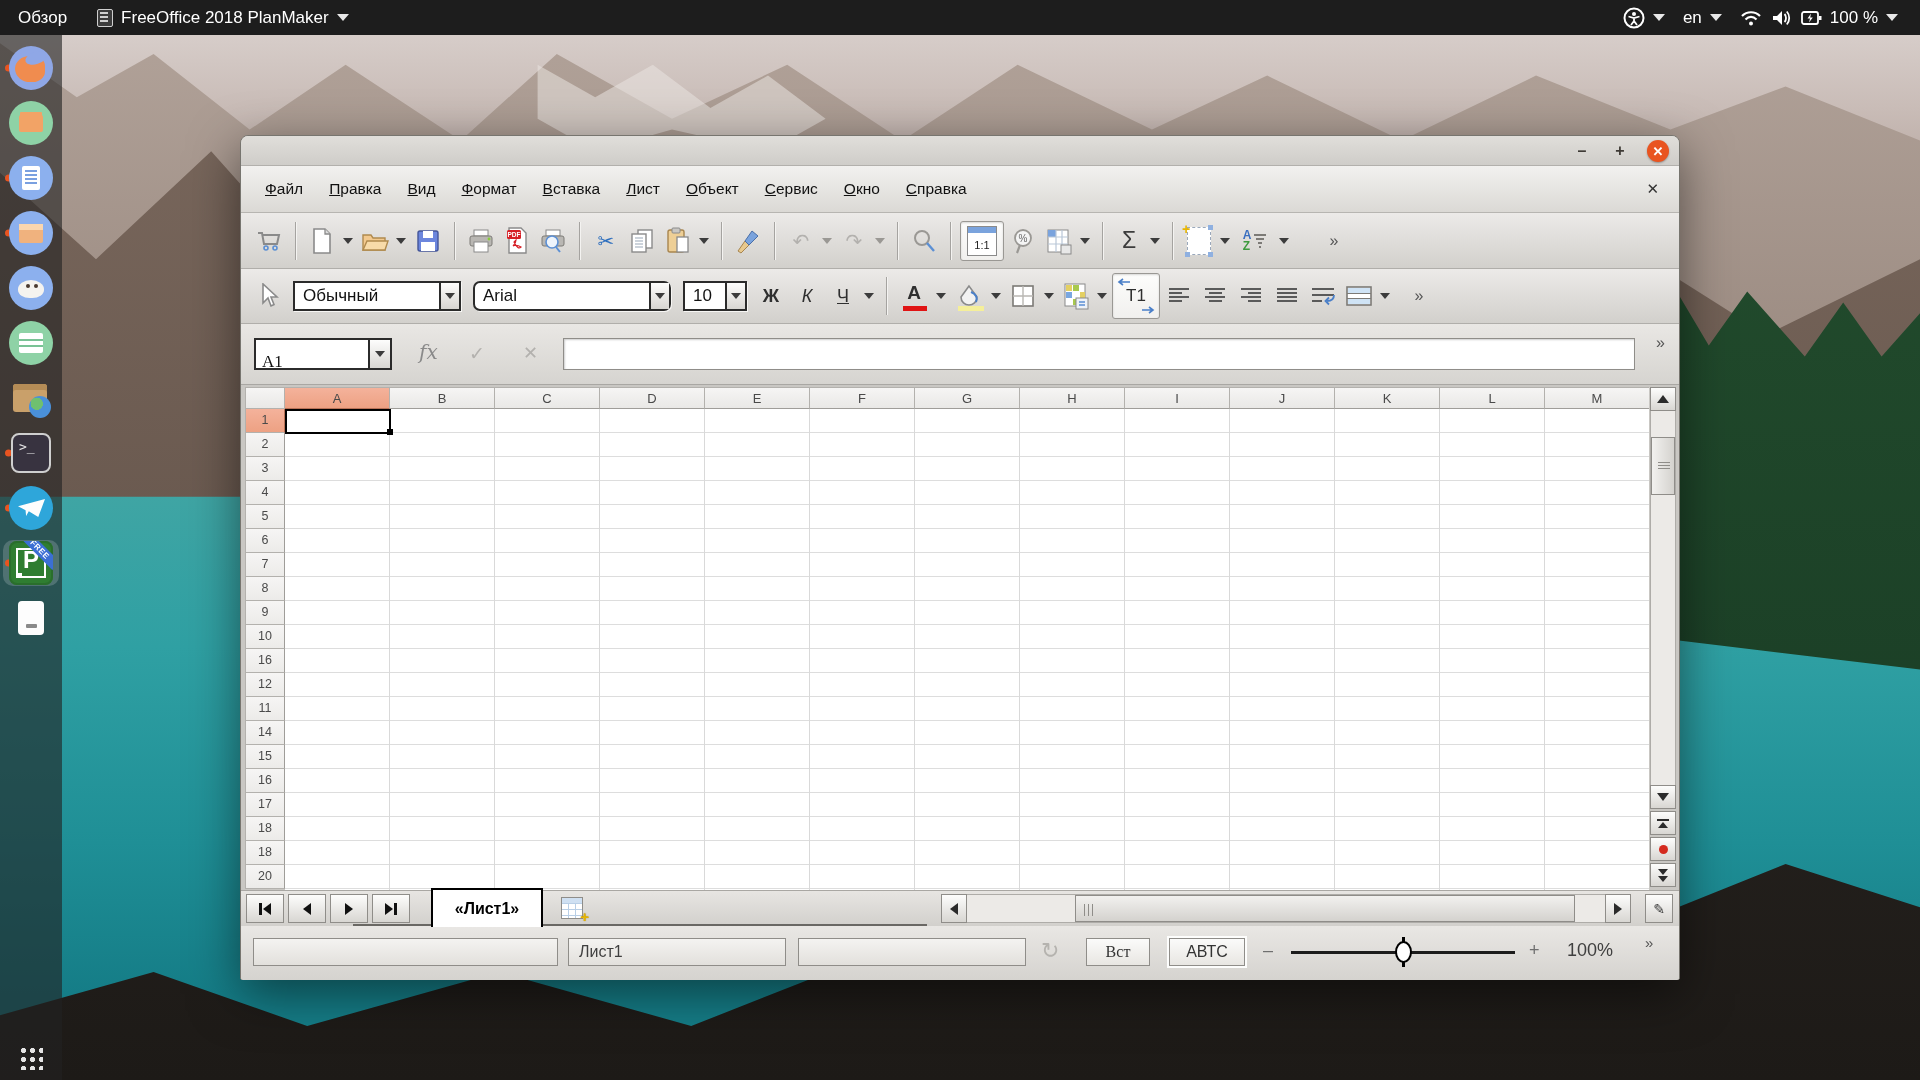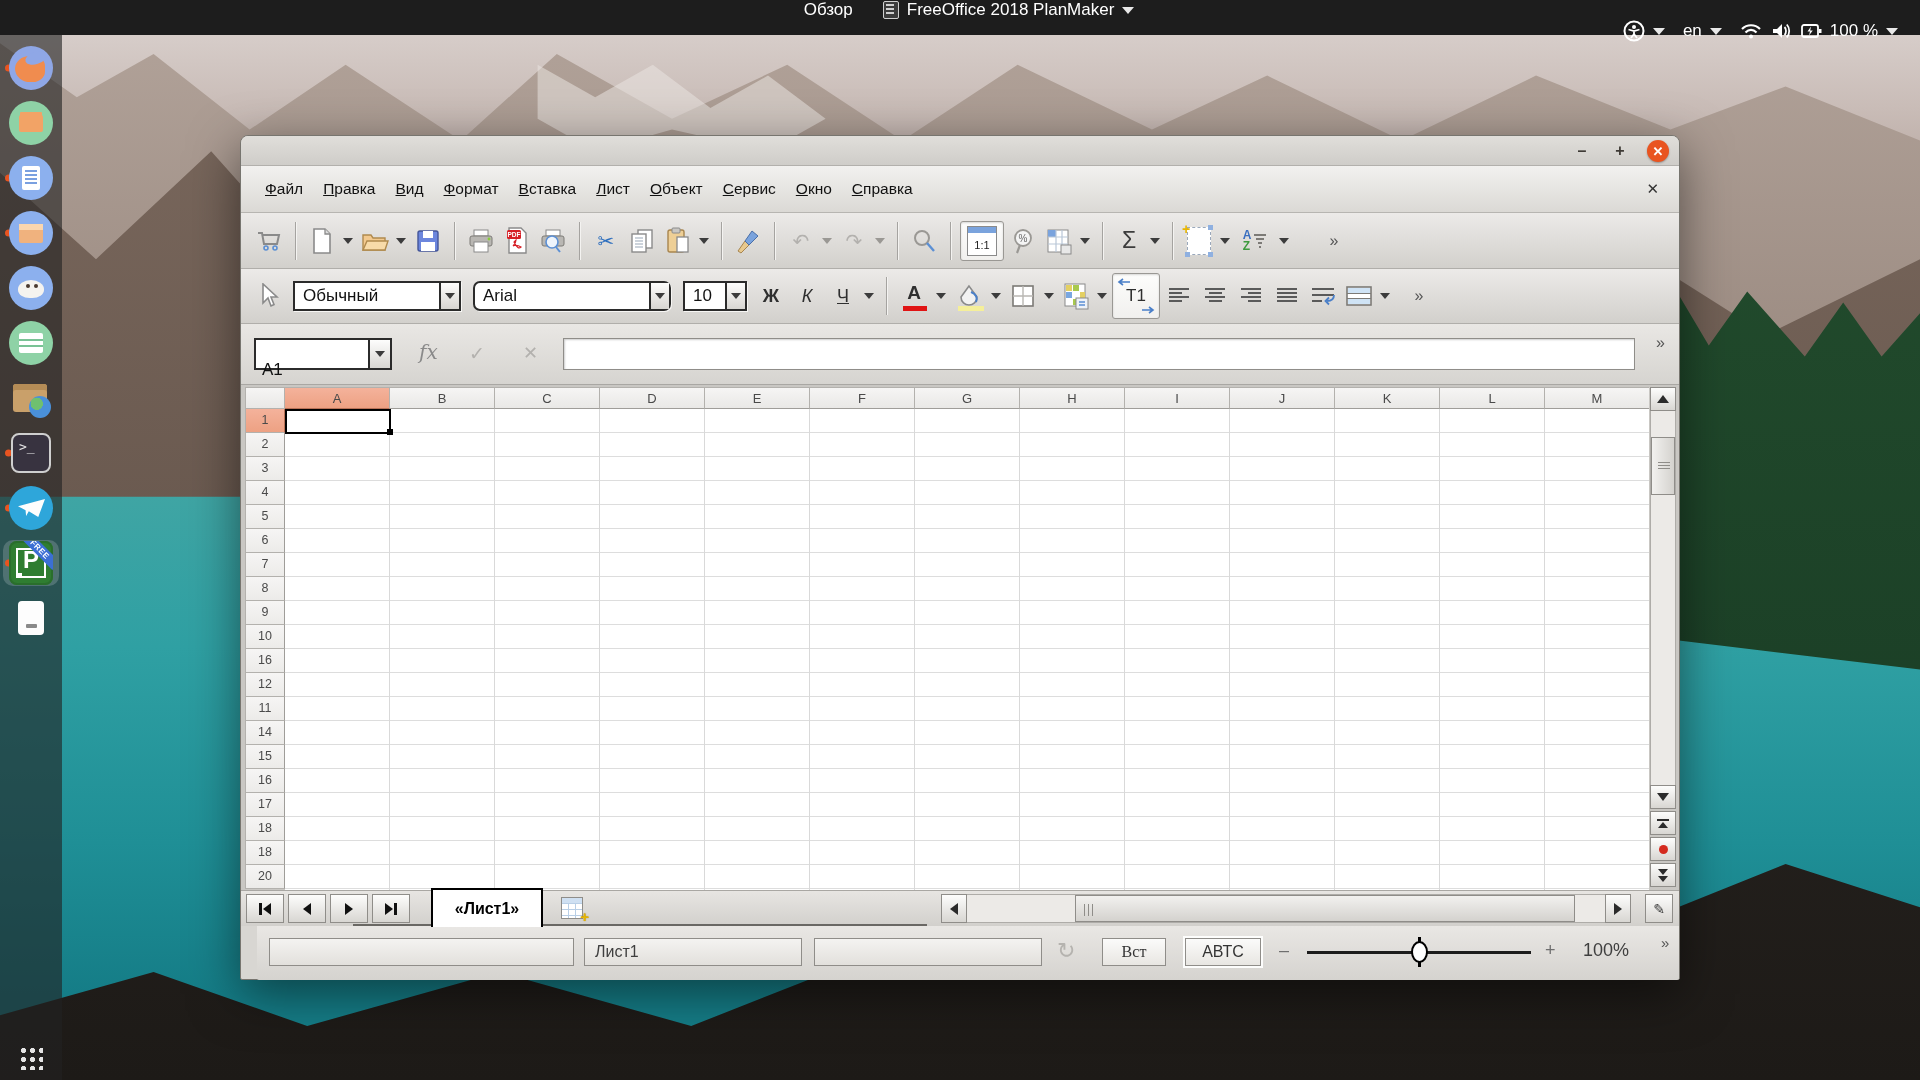--- a/index.html
+++ b/index.html
@@ -14,21 +14,21 @@
     clip-path:polygon(0 16%,5% 24%,11% 14%,17% 26%,23% 17%,30% 28%,37% 18%,44% 30%,52% 20%,60% 31%,68% 21%,76% 30%,84% 22%,92% 31%,100% 24%,100% 46%,0 46%); }
   .wp-snow { position:absolute; inset:0; background:#e9e4e0; opacity:.55;
     clip-path:polygon(28% 6%,31% 9%,34% 6%,37% 10%,40% 7%,43% 11%,40% 14%,35% 12%,31% 14%,28% 11%, 28% 6%); }
   .wp-trees { position:absolute; inset:0; background:linear-gradient(180deg,#24502f 0%,#173722 100%);
     clip-path:polygon(72% 34%,74% 28%,76% 33%,78% 26%,80% 32%,82% 27%,85% 33%,87% 26%,89% 32%,91% 27%,94% 33%,96% 28%,98% 33%,100% 29%,100% 62%,72% 56%); }
   .wp-rocks { position:absolute; inset:0; background:linear-gradient(180deg,#35302b 0%,#1d1a17 100%);
     clip-path:polygon(0 94%,8% 90%,16% 95%,26% 90%,36% 95%,46% 88%,52% 79%,58% 84%,64% 76%,71% 83%,78% 77%,86% 85%,93% 80%,100% 84%,100% 100%,0 100%); }
 
   
   .topbar { position:fixed; left:0; top:0; width:1920px; height:35px; background:#1d1d1d;
-    color:#fff; display:flex; align-items:center; font-size:17px; z-index:50;flex-direction:column; }
+    color:#fff; display:flex; align-items:center; font-size:17px; z-index:50; }
   .tb-left { display:flex; align-items:center; gap:26px; padding-left:14px; }
   .tb-activities { padding:0 4px; }
   .tb-app { display:flex; align-items:center; gap:8px; }
   .tb-appicon { width:16px; height:18px; border:1.5px solid #cfcfcf; border-radius:2px; background:#3c3c3c;
     position:relative; }
   .tb-appicon::after { content:''; position:absolute; left:2px; top:2px; width:8px; height:2px; background:#cfcfcf;
     box-shadow:0 4px 0 #cfcfcf, 0 8px 0 #cfcfcf; }
   .caret-down { width:0; height:0; border-left:6px solid transparent; border-right:6px solid transparent;
     border-top:7px solid #e8e8e8; display:inline-block; }
   .tb-clock { position:absolute; left:0; right:0; text-align:center; pointer-events:none; }
@@ -144,21 +144,21 @@
 
   .fmt-letter { font-size:18px; color:#2f2f2f; }
   .colorbar { position:absolute; left:7px; bottom:5px; height:5px; }
 
   
   .formulabar { position:absolute; left:0; top:188px; right:0; height:61px;
     background:linear-gradient(#e9e7e4,#d6d4d0); border-bottom:1px solid #a9a7a3;
     display:flex; align-items:center; }
   .namebox { position:absolute; left:13px; top:14px; width:138px; height:32px; background:#fff;
     border:2px solid #2b2b2b; display:flex; }
-  .namebox-val { flex:1; font-size:17px; padding:20px 6px; color:#111; }
+  .namebox-val { flex:1; font-size:17px; padding:12px 6px; color:#111;font-family:Liberation Serif, serif; }
   .namebox-btn { width:22px; background:linear-gradient(#fdfdfc,#d8d6d2); border-left:2px solid #2b2b2b;
     display:flex; align-items:center; justify-content:center; }
   .fx { position:absolute; left:178px; top:16px; font-family:"DejaVu Serif", serif; font-style:italic;
     font-size:20px; color:#8a8a8a; }
   .fb-check { position:absolute; left:228px; top:18px; font-size:19px; color:#b3b1ae; }
   .fb-cross { position:absolute; left:282px; top:18px; font-size:18px; color:#b3b1ae; }
   .fb-input { position:absolute; left:322px; top:14px; width:1072px; height:32px; background:#fff;
     border:1px solid #8f8d89; box-shadow:inset 1px 1px 2px rgba(0,0,0,.2); font-size:16px; padding:5px; }
   .fb-more { position:absolute; right:14px; top:10px; font-size:16px; color:#555; }
 
@@ -226,21 +226,21 @@
   .tri-right { width:0; height:0; border-top:6px solid transparent; border-bottom:6px solid transparent; border-left:8px solid #2b2b2b; }
   .htrack { flex:1; background:#eceae7; border:1px solid #aeaca8; border-left:none; border-right:none; position:relative; }
   .hthumb { position:absolute; top:0; bottom:0; left:108px; width:500px; background:linear-gradient(#f2f1ef,#d4d2ce);
     border:1px solid #8f8d89; }
   .hthumb::after { content:''; position:absolute; left:8px; top:8px; width:1px; height:12px; background:#8f8d89;
     box-shadow:4px 0 0 #8f8d89, 8px 0 0 #8f8d89; }
   .diagbtn { position:absolute; right:6px; top:3px; width:28px; height:29px; background:linear-gradient(#fdfdfc,#d8d6d2);
     border:1px solid #8f8d89; display:flex; align-items:center; justify-content:center; font-size:14px; color:#333; }
 
   
-  .statusbar { position:absolute; left:16px; top:790px; right:0; height:54px; background:linear-gradient(#e9e7e4,#d5d3cf); border-radius:0 0 2px 2px; }
+  .statusbar { position:absolute; left:0; top:790px; right:0; height:54px; background:linear-gradient(#e9e7e4,#d5d3cf); border-radius:0 0 2px 2px; }
   .spanel { position:absolute; top:12px; height:28px; background:linear-gradient(#f4f3f1,#e2e0dc);
     border:1px solid #8f8d89; font-size:16px; color:#3f3f3f; padding:4px 10px; }
   .sp1 { left:12px; width:305px; }
   .sp2 { left:327px; width:218px; }
   .sp3 { left:557px; width:228px; }
   .sync { position:absolute; left:800px; top:12px; font-size:22px; color:#b5b3af; }
   .sbtn-flat { position:absolute; top:12px; height:28px; background:linear-gradient(#fbfbfa,#e8e6e2);
     border:1px solid #8f8d89; font-size:16px; color:#333; display:flex; align-items:center; justify-content:center; }
   .vst { left:845px; width:64px;font-family:Liberation Serif, serif; }
   .avtc { left:928px; width:76px; box-shadow:0 0 0 2px #fdfdfc; }
@@ -368,21 +368,21 @@
 
   <div class="titlebar">
     <div class="win-btns">
       <span class="wb">–</span>
       <span class="wb">+</span>
       <span class="wb wb-close">✕</span>
     </div>
   </div>
 
   <div class="menubar">
-    <span id="menu-items" style="display:flex;gap:20px;align-items:center;">
+    <span id="menu-items" style="display:flex;gap:26px;align-items:center;">
         <span class="menu-item"><span class="ul">Ф</span>айл</span>
         <span class="menu-item"><span class="ul">П</span>равка</span>
         <span class="menu-item"><span class="ul">В</span>ид</span>
         <span class="menu-item"><span class="ul">Ф</span>ормат</span>
         <span class="menu-item"><span class="ul">В</span>ставка</span>
         <span class="menu-item"><span class="ul">Л</span>ист</span>
         <span class="menu-item"><span class="ul">О</span>бъект</span>
         <span class="menu-item"><span class="ul">С</span>ервис</span>
         <span class="menu-item"><span class="ul">О</span>кно</span>
         <span class="menu-item"><span class="ul">С</span>правка</span>

